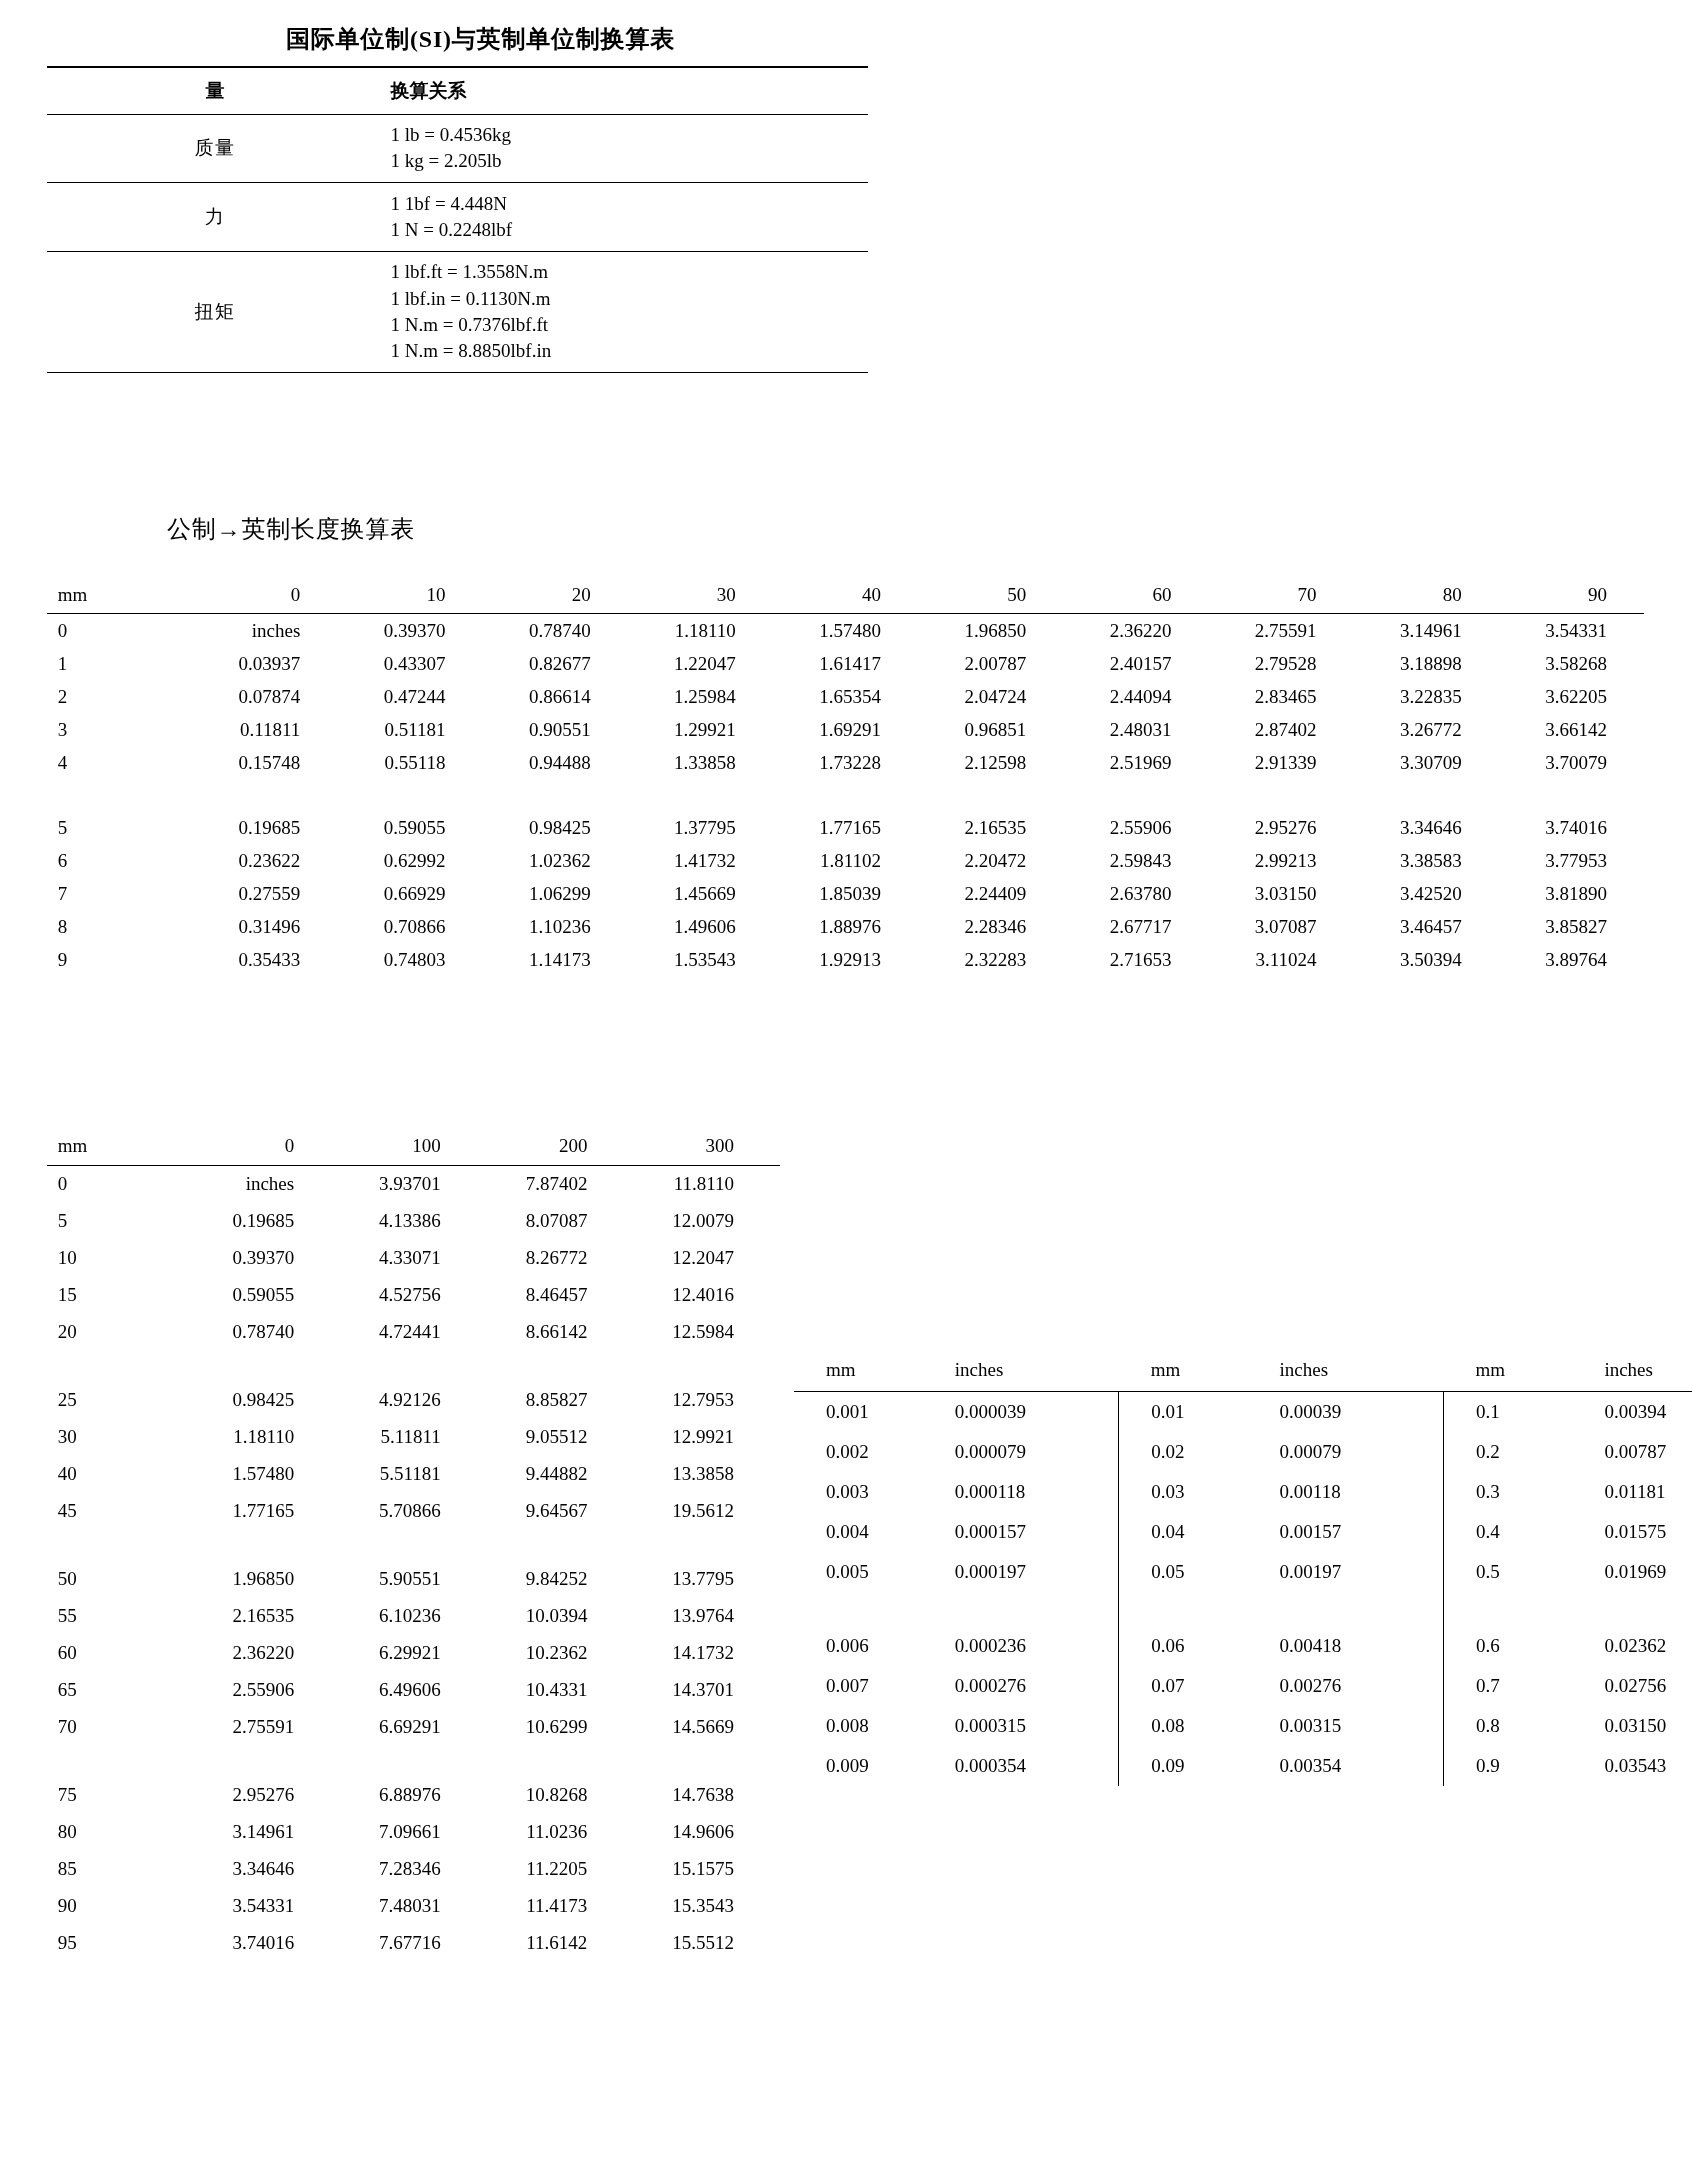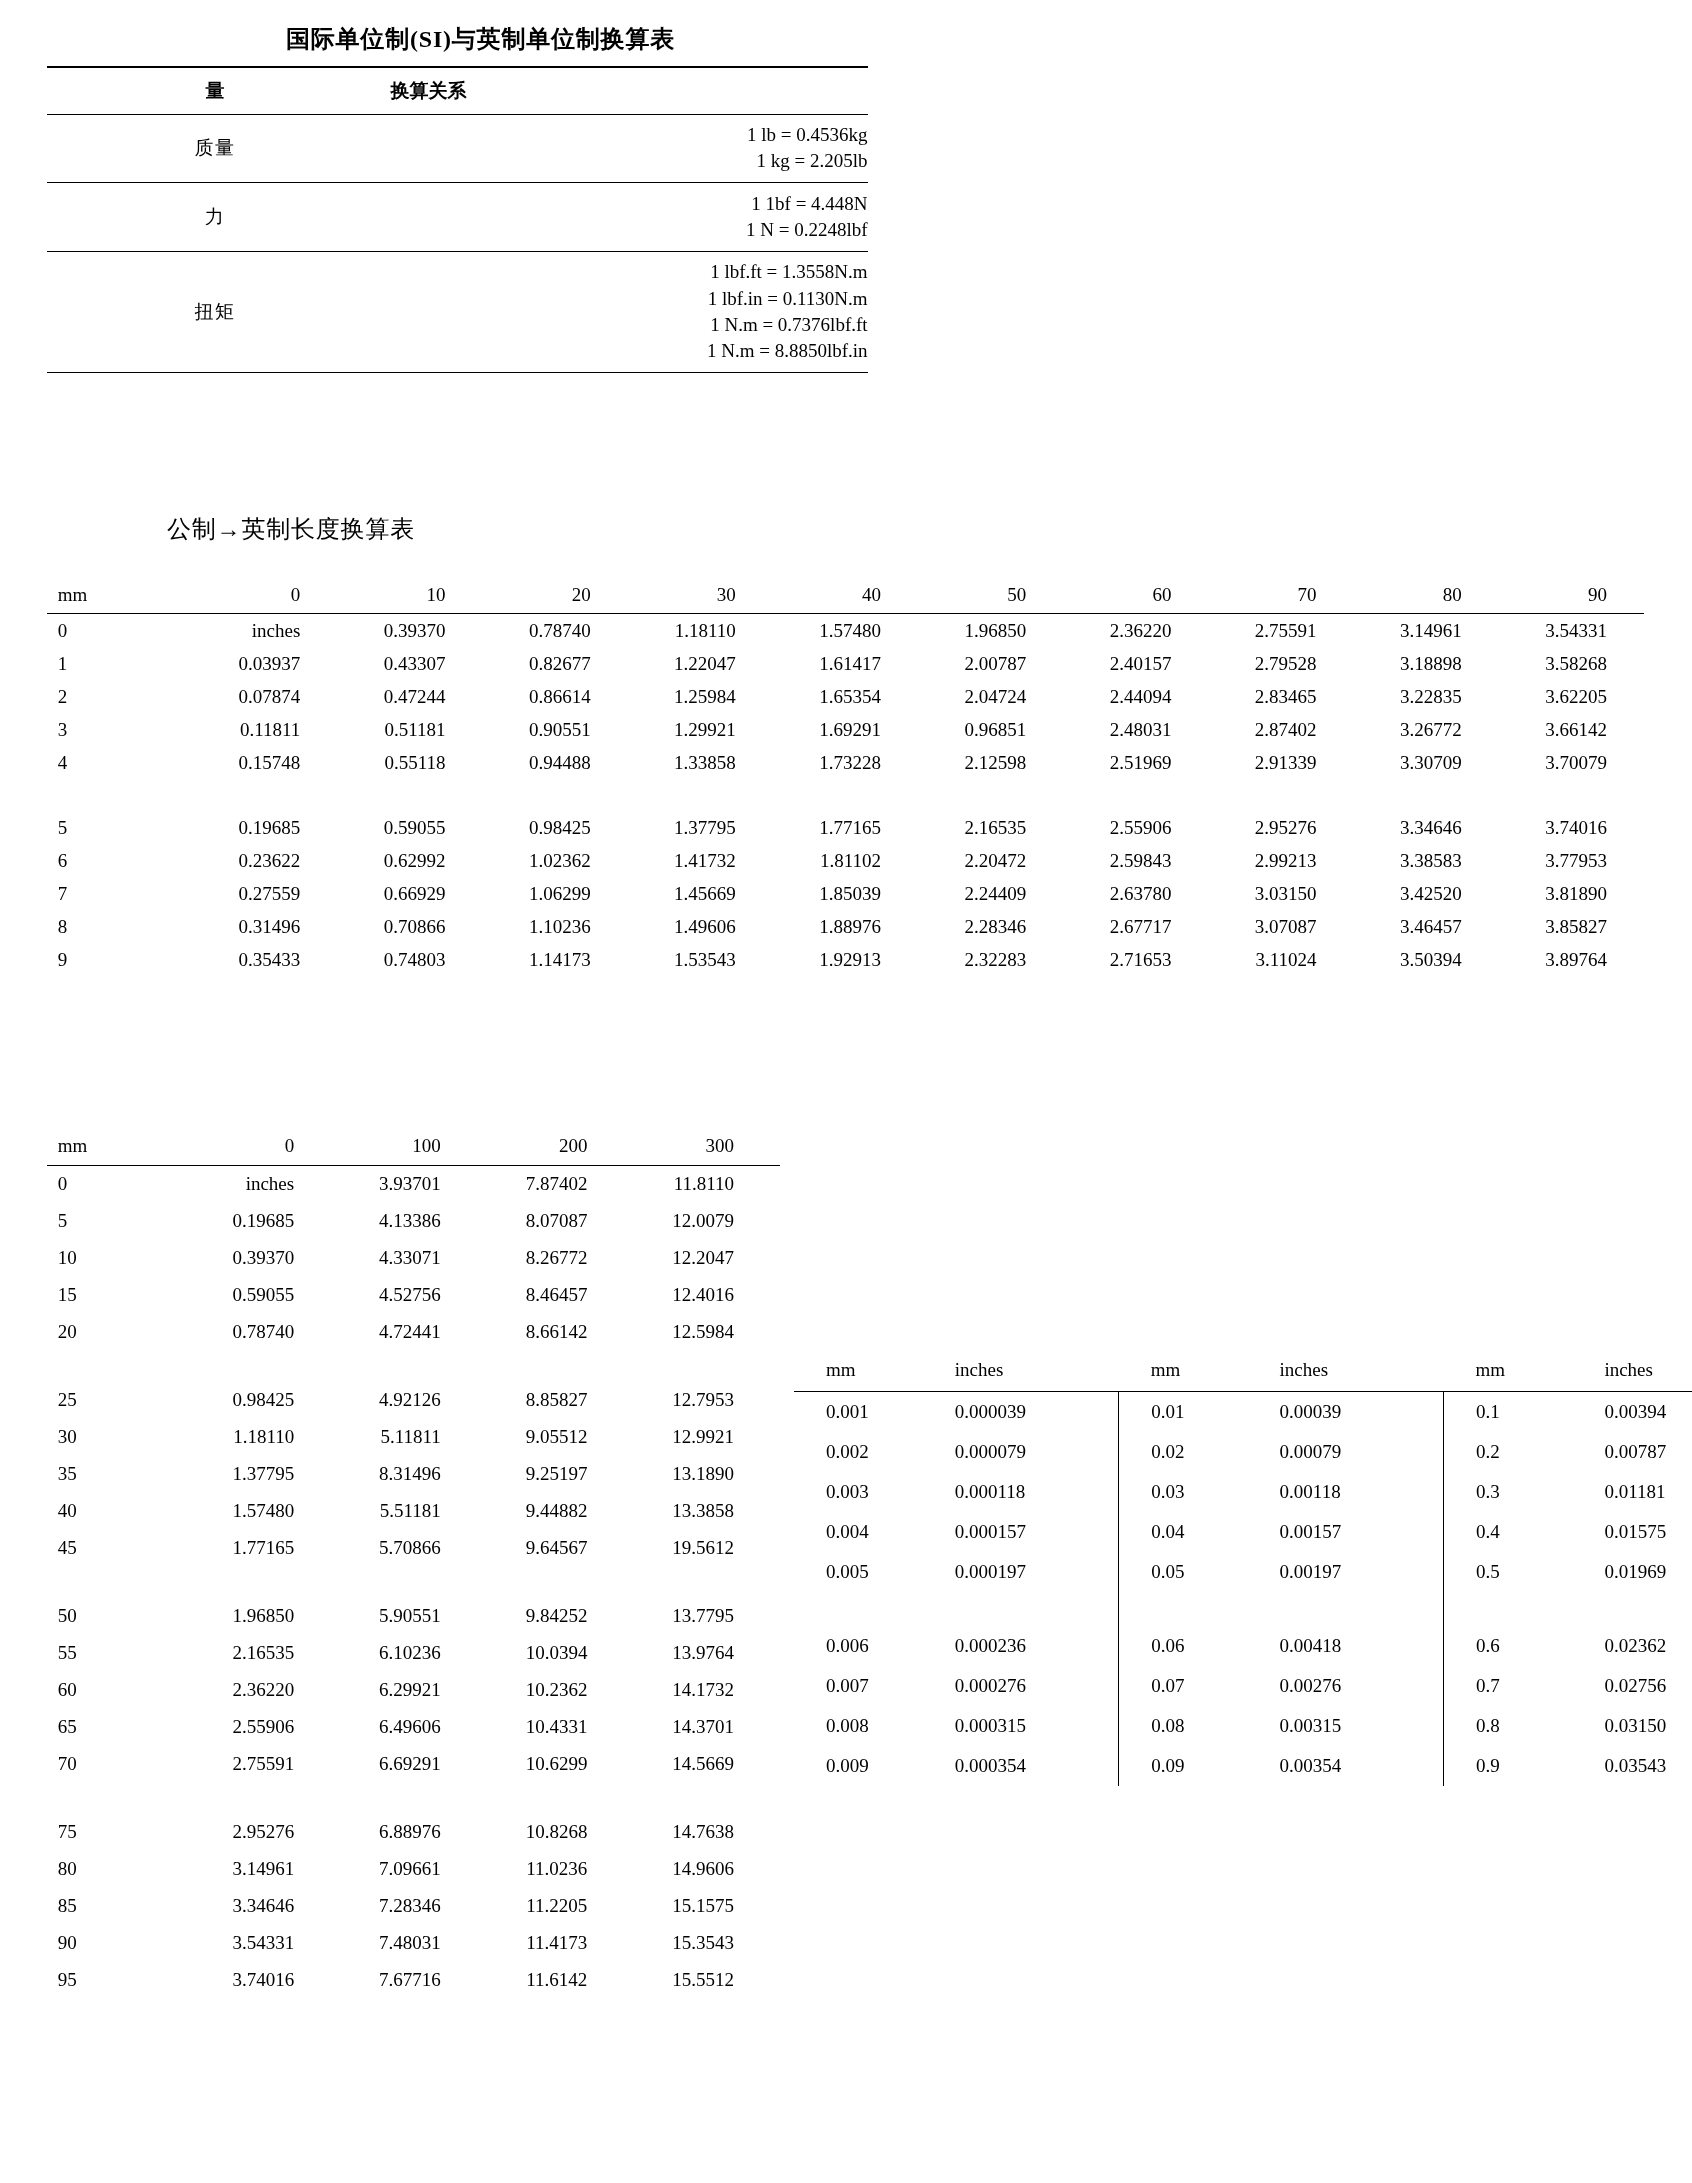--- a/index.html
+++ b/index.html
@@ -55,21 +55,21 @@
     font-weight: bold;
     font-size: 19px;
     padding: 10.7px 0 9.2px 0;
   }
   .t1 .c-qty {
     width: 336px;
     text-align: center;
   }
   .t1 .c-rel {
     width: 477px;
-    text-align: right;
+    text-align: left;
     padding-left: 7.6px;
   }
   .t1 .hqty { text-align: center; }
   .t1 .hrel { text-align: left; padding-left: 7.6px; margin-top: 9px; }
   .t1 .cellpad { padding-top: 7.6px; padding-bottom: 7.6px; }
   .t1 .lines div { line-height: 1.38; }
   .t1 .qtylabel {
     letter-spacing: 1.5px;
   }
 
@@ -453,27 +453,20 @@
           <td class="num">12.7953</td>
         </tr>
         <tr>
           <td class="rowkey">30</td>
           <td class="num">1.18110</td>
           <td class="num">5.11811</td>
           <td class="num">9.05512</td>
           <td class="num">12.9921</td>
         </tr>
         <tr>
-          <td class="rowkey">35</td>
-          <td class="num">1.37795</td>
-          <td class="num">8.31496</td>
-          <td class="num">9.25197</td>
-          <td class="num">13.1890</td>
-        </tr>
-        <tr>
           <td class="rowkey">40</td>
           <td class="num">1.57480</td>
           <td class="num">5.51181</td>
           <td class="num">9.44882</td>
           <td class="num">13.3858</td>
         </tr>
         <tr>
           <td class="rowkey">45</td>
           <td class="num">1.77165</td>
           <td class="num">5.70866</td>

